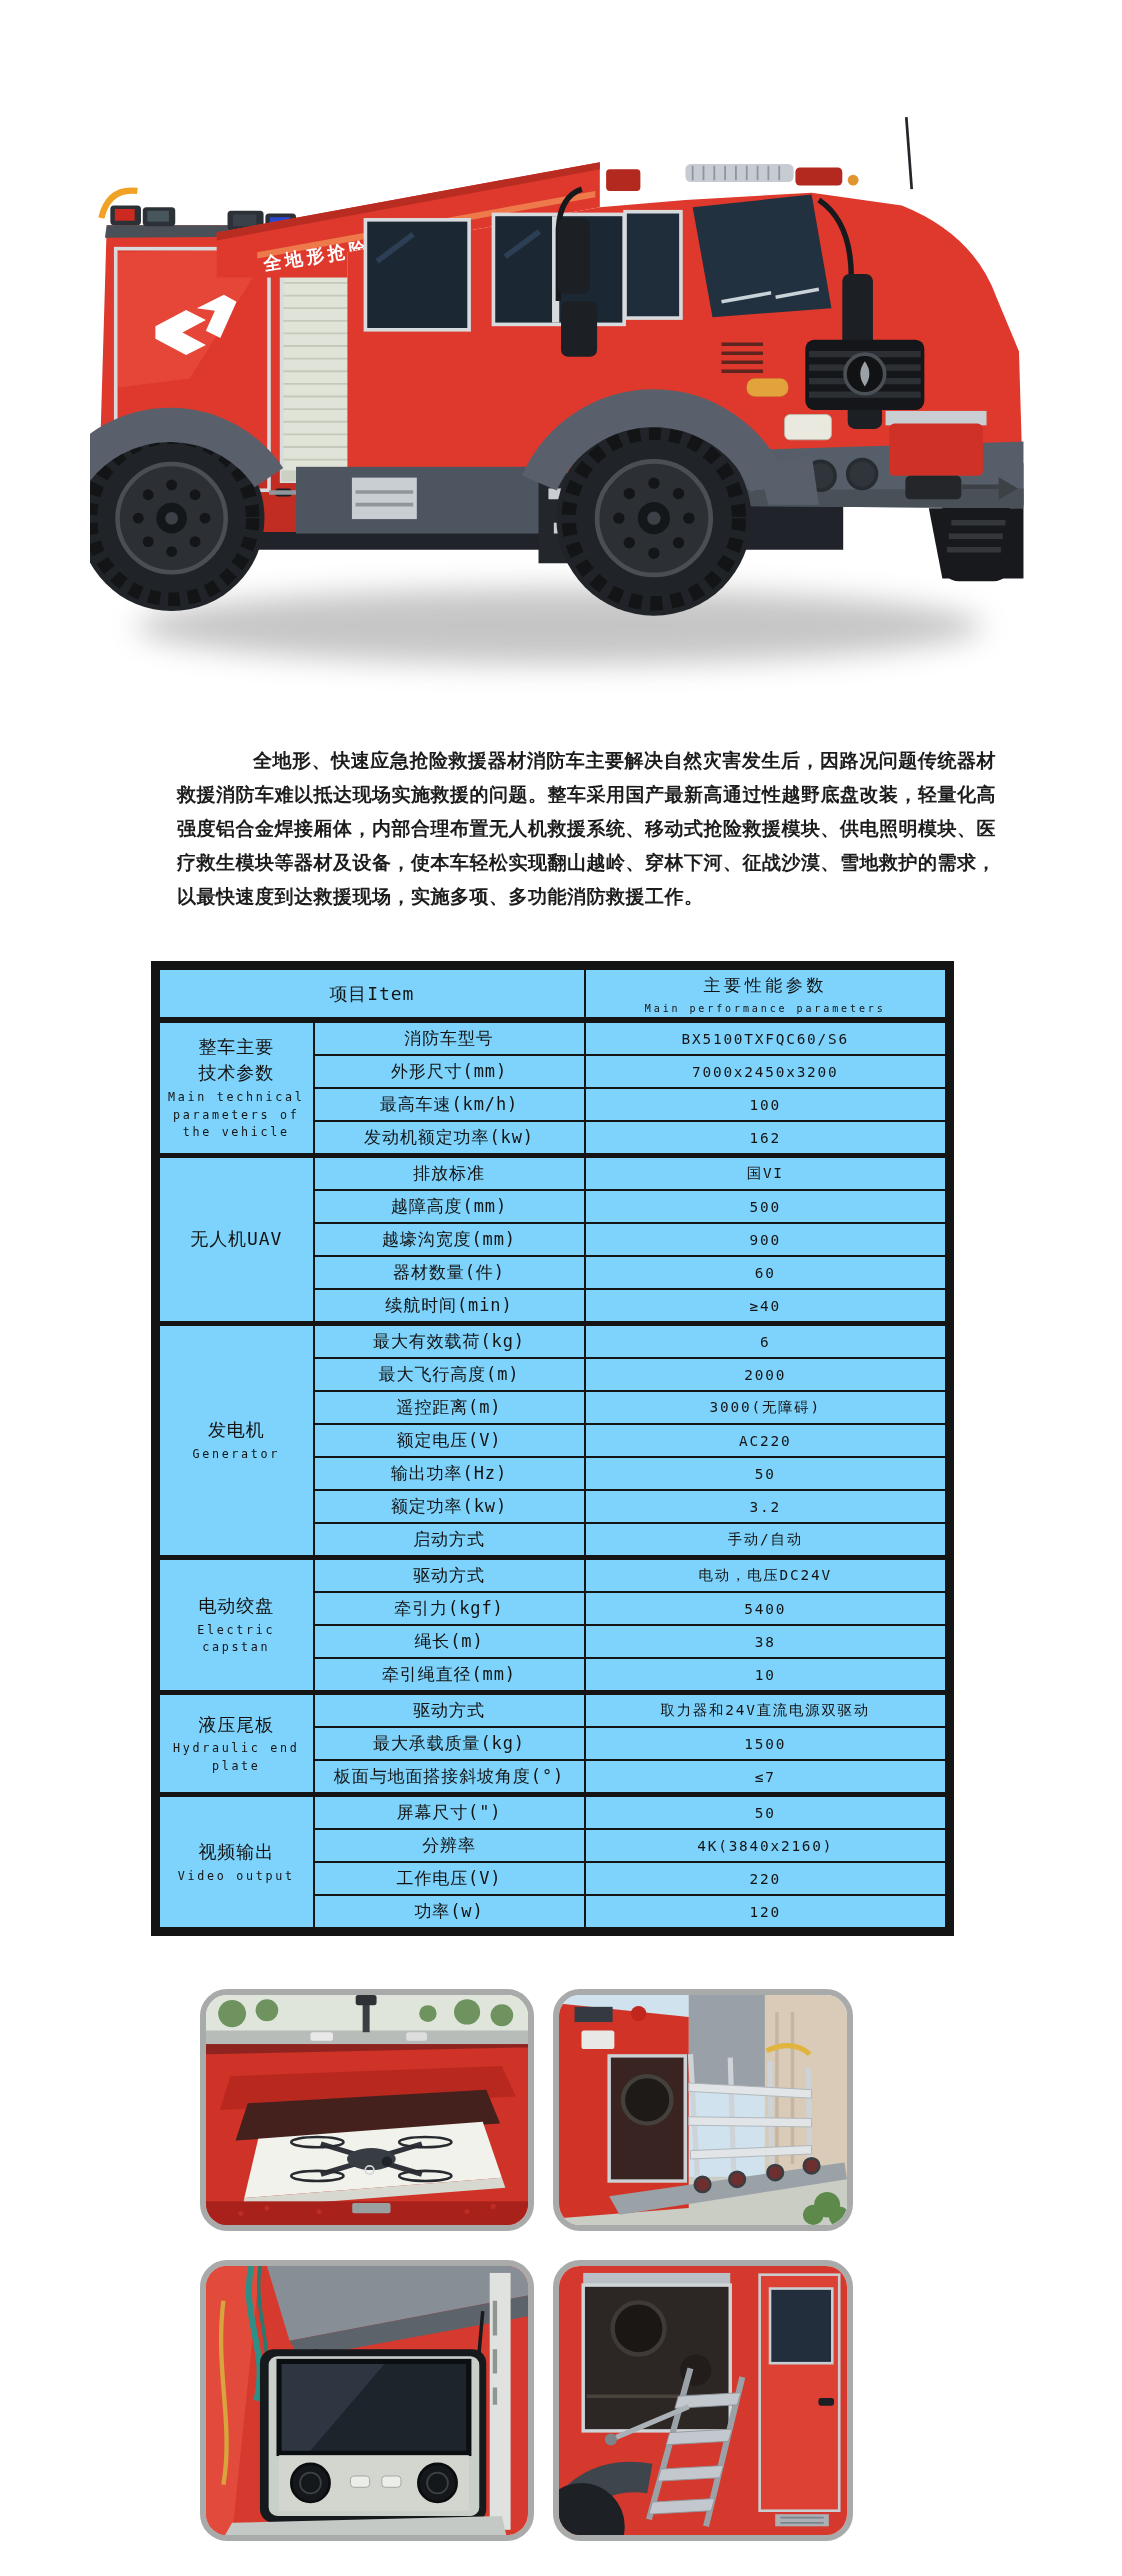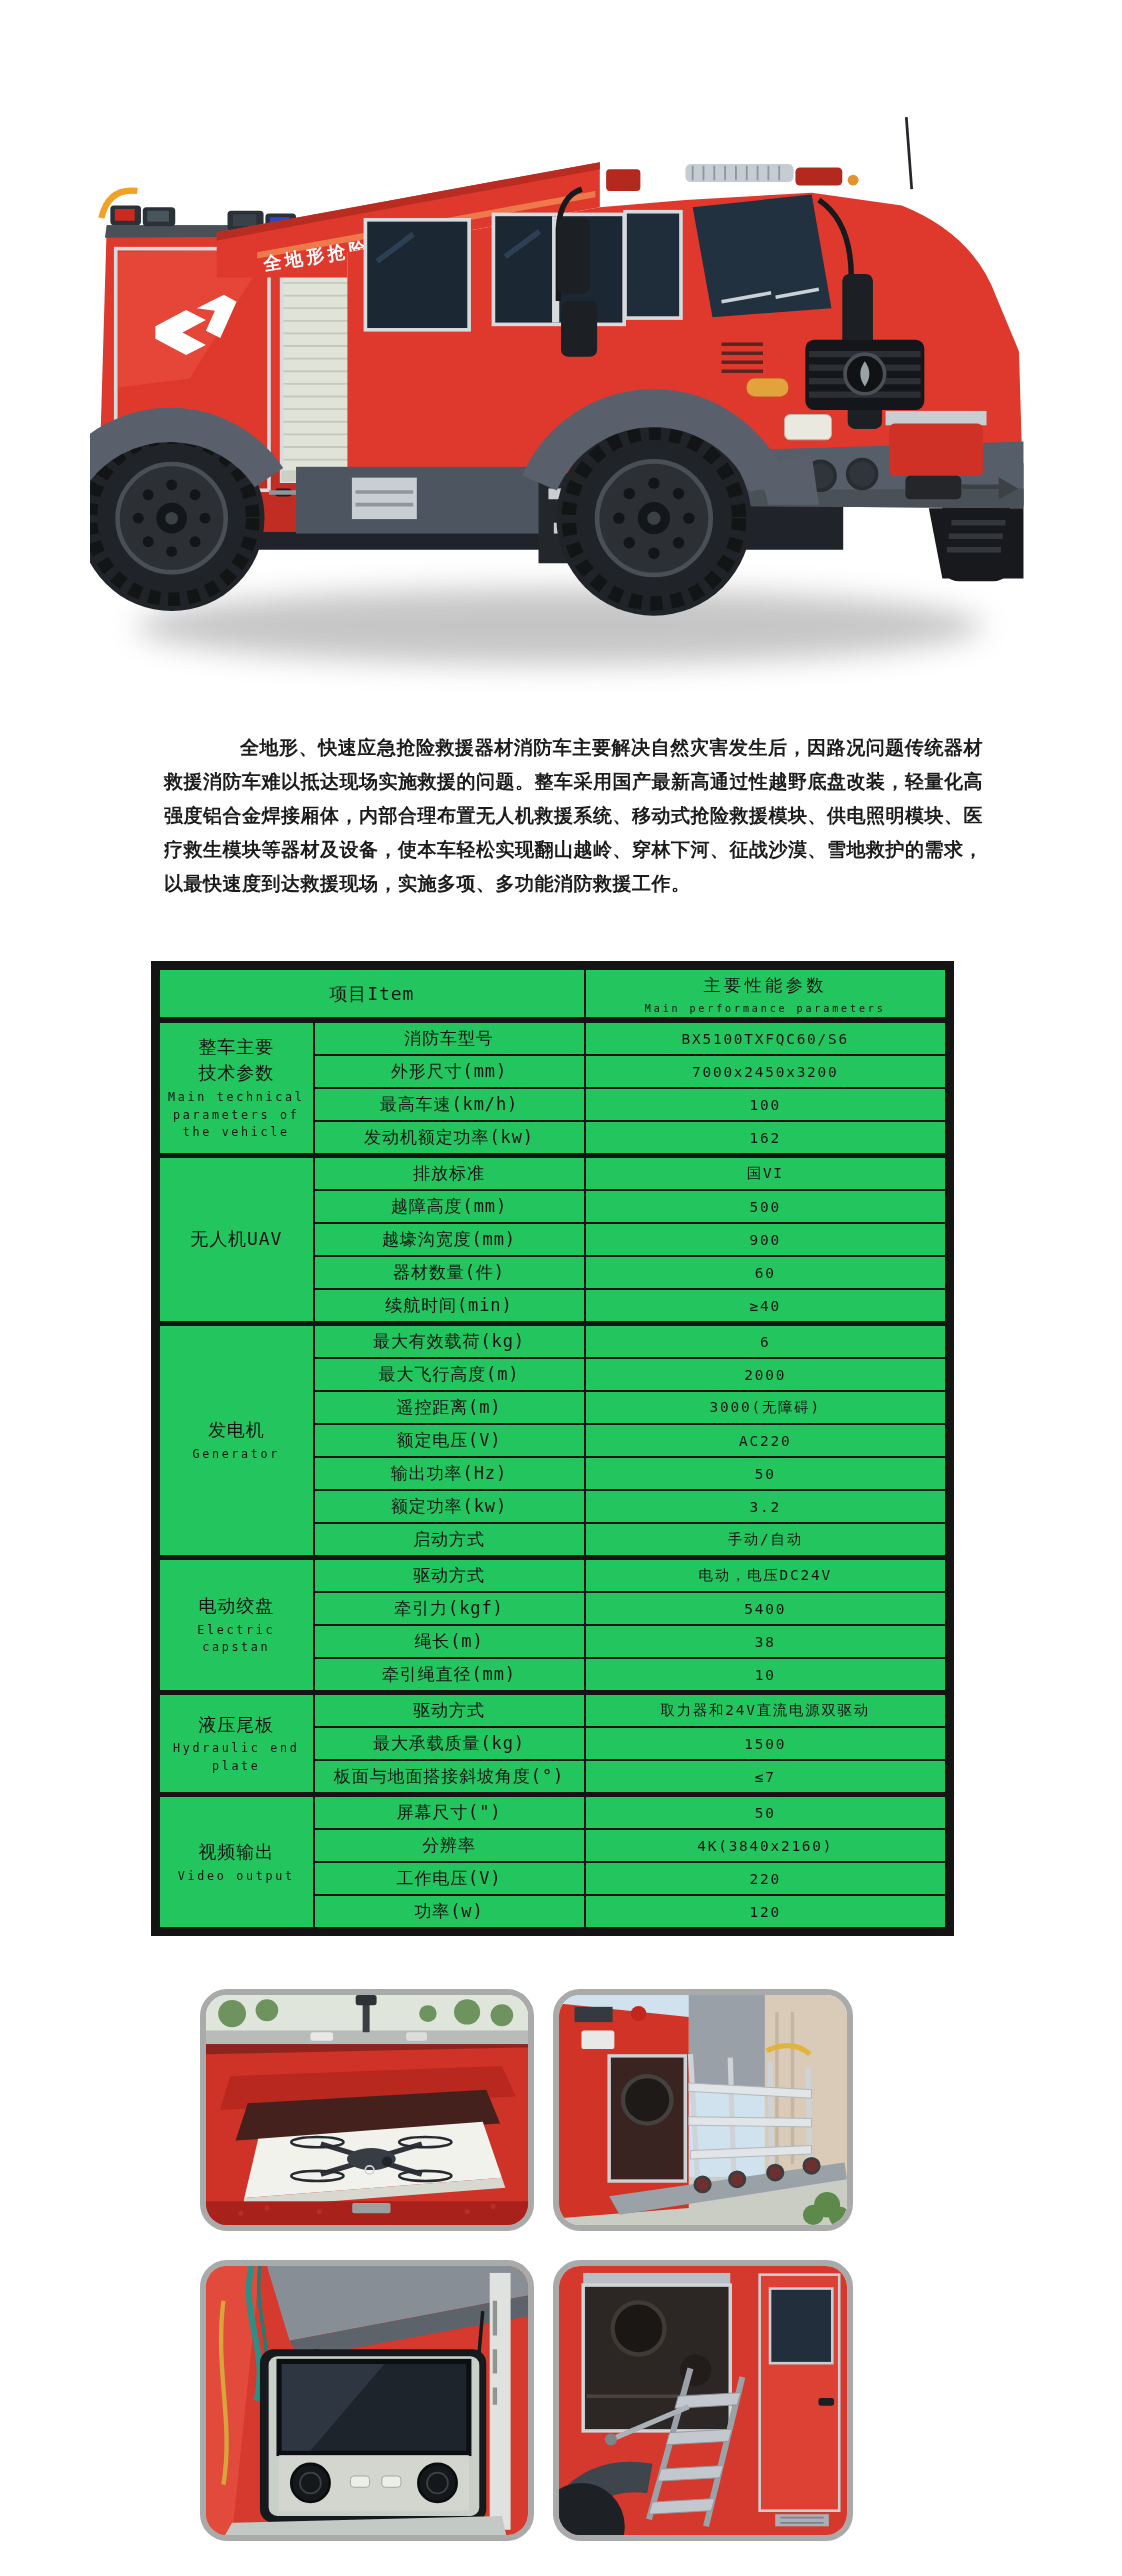--- a/index.html
+++ b/index.html
@@ -2,26 +2,26 @@
 <html style="font-size:14.4px"><head>
 <meta charset="utf-8">
 <style>
   html,body{margin:0;padding:0;background:#ffffff;}
   .page{position:relative;width:1123px;height:2576px;background:#ffffff;overflow:hidden;
         font-family:"DejaVu Sans","Liberation Sans",sans-serif;color:#171717;}
   
   .hero{position:absolute;left:90px;top:81px;width:943px;height:631px;margin:0;}
   .hero svg{display:block;width:100%;height:100%;}
   
-  .desc{position:absolute;left:161px;top:727px;width:819px;margin:3px;
+  .desc{position:absolute;left:161px;top:727px;width:819px;margin:16px;
         font-size:19px;line-height:34px;font-weight:600;letter-spacing:0.5px;
         text-align:justify;text-indent:4em;color:#1c1c1c;}
   
   .spec{position:absolute;left:151px;top:961px;width:803px;
-        border:9px solid #141414;border-collapse:collapse;background:#22c55e;
+        border:9px solid #141414;border-collapse:collapse;background:#7dd3fc;
         font-family:"DejaVu Sans Mono","Liberation Mono",monospace;color:#141414;}
   .spec th,.spec td{border:2.7px solid #141414;padding:0 5.4px;text-align:center;vertical-align:middle;}
   .spec tr.group-start td{border-top-width:5.4px;}
   .spec .head-row th{border-bottom-width:6.3px;height:47px;font-weight:500;}
   .spec .h-item{font-size:18px;letter-spacing:0.9px;}
   .spec .h-params .zh{font-size:17px;letter-spacing:3.6px;}
   .spec .h-params .en{font-size:10px;letter-spacing:2.9px;margin-top:6px;}
   .spec td{height:31px;margin-top:7px;}
   .spec .gcell{padding:3.6px 1.8px;}
   .spec .gzh{font-size:18px;letter-spacing:0.9px;white-space:pre-line;line-height:1.45;}

